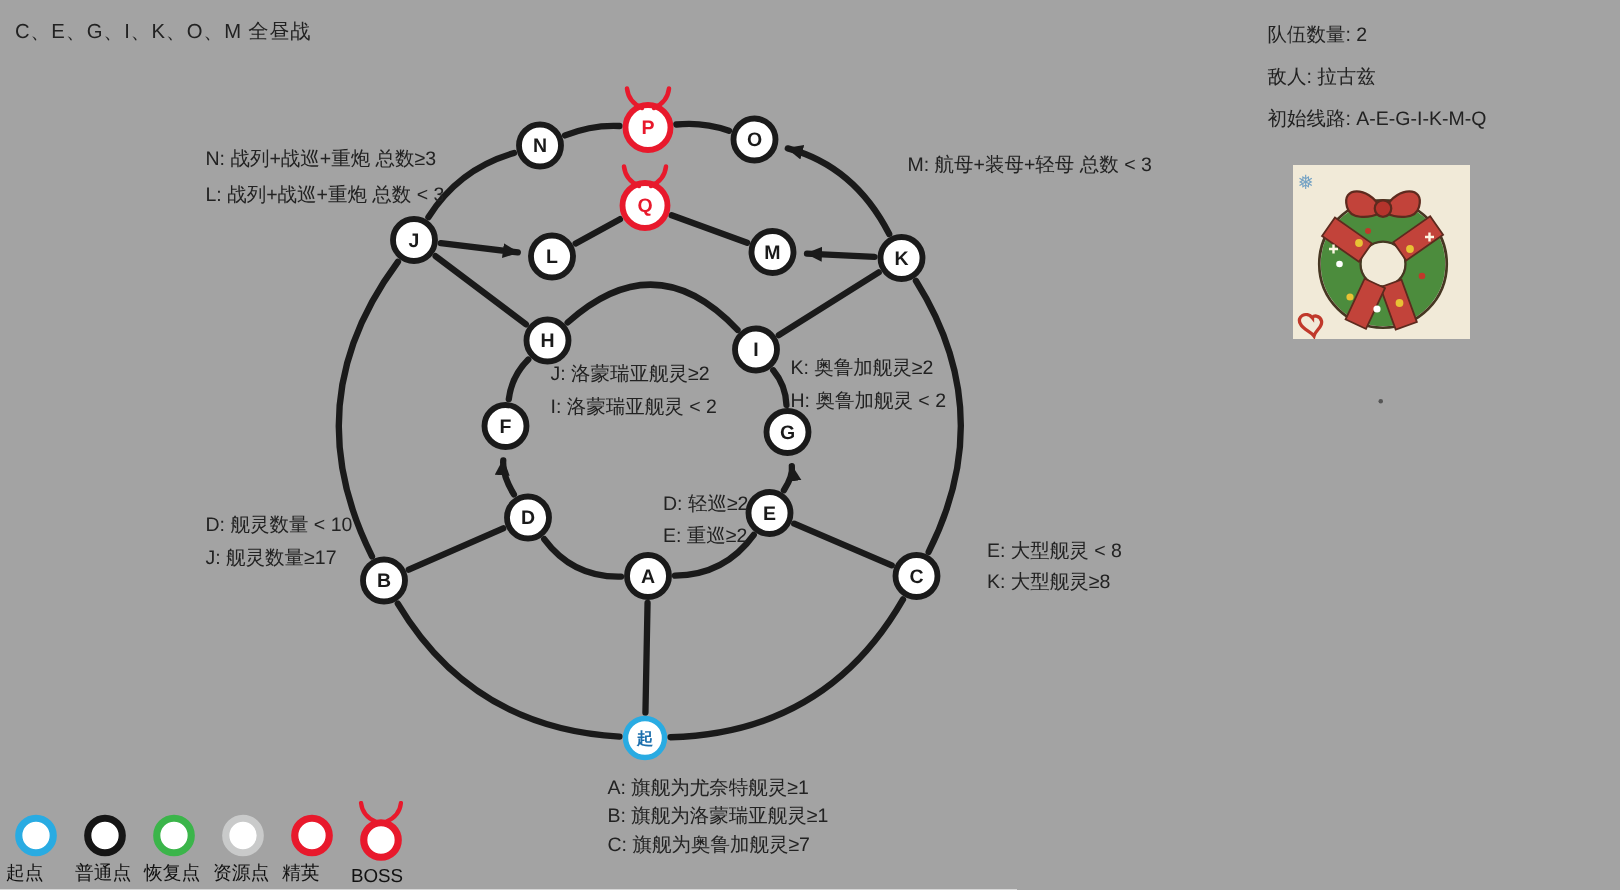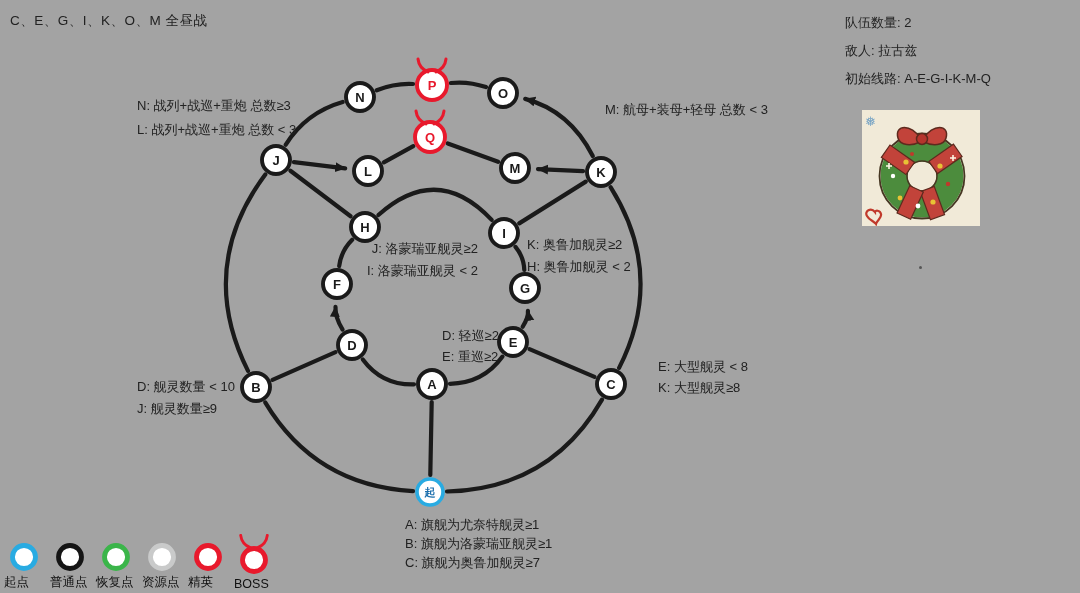--- a/index.html
+++ b/index.html
@@ -146,35 +146,35 @@
   </svg>
 
   <div id="annotations">
       <div class="annotation" style="left: 137px; top: 94px; --lh: 24px;">
         <div>N:  战列+战巡+重炮 总数≥3</div>
         <div>L:  战列+战巡+重炮 总数 &lt; 3</div>
       </div>
       <div class="annotation" style="left: 605px; top: 98px; --lh: 24px;">
         <div>M:  航母+装母+轻母 总数 &lt; 3</div>
       </div>
-      <div class="annotation" style="left: 367px; top: 238px; text-align: right; --lh: 22px;">
+      <div class="annotation" style="left: 367px; top: 238px; --lh: 22px;">
         <div>J:  洛蒙瑞亚舰灵≥2</div>
         <div>I:  洛蒙瑞亚舰灵 &lt; 2</div>
       </div>
       <div class="annotation" style="left: 527px; top: 219px; margin-top: 15px; --lh: 22px;">
         <div>K:  奥鲁加舰灵≥2</div>
         <div>H:  奥鲁加舰灵 &lt; 2</div>
       </div>
       <div class="annotation" style="left: 402px; top: 325px; margin-left: 40px; --lh: 21px;">
         <div>D:  轻巡≥2</div>
         <div>E:  重巡≥2</div>
       </div>
-      <div class="annotation" style="left: 137px; top: 376px; --lh: 22px;">
+      <div class="annotation" style="left: 137px; top: 339px; --lh: 22px;">
         <div>D:  舰灵数量 &lt; 10</div>
-        <div>J:  舰灵数量≥9</div>
+        <div>J:  舰灵数量≥17</div>
       </div>
       <div class="annotation" style="left: 658px; top: 356px; --lh: 21px;">
         <div>E:  大型舰灵 &lt; 8</div>
         <div>K: 大型舰灵≥8</div>
       </div>
       <div class="annotation" style="left: 405px; top: 515px; --lh: 19px;">
         <div>A:  旗舰为尤奈特舰灵≥1</div>
         <div>B:  旗舰为洛蒙瑞亚舰灵≥1</div>
         <div>C:  旗舰为奥鲁加舰灵≥7</div>
       </div>

